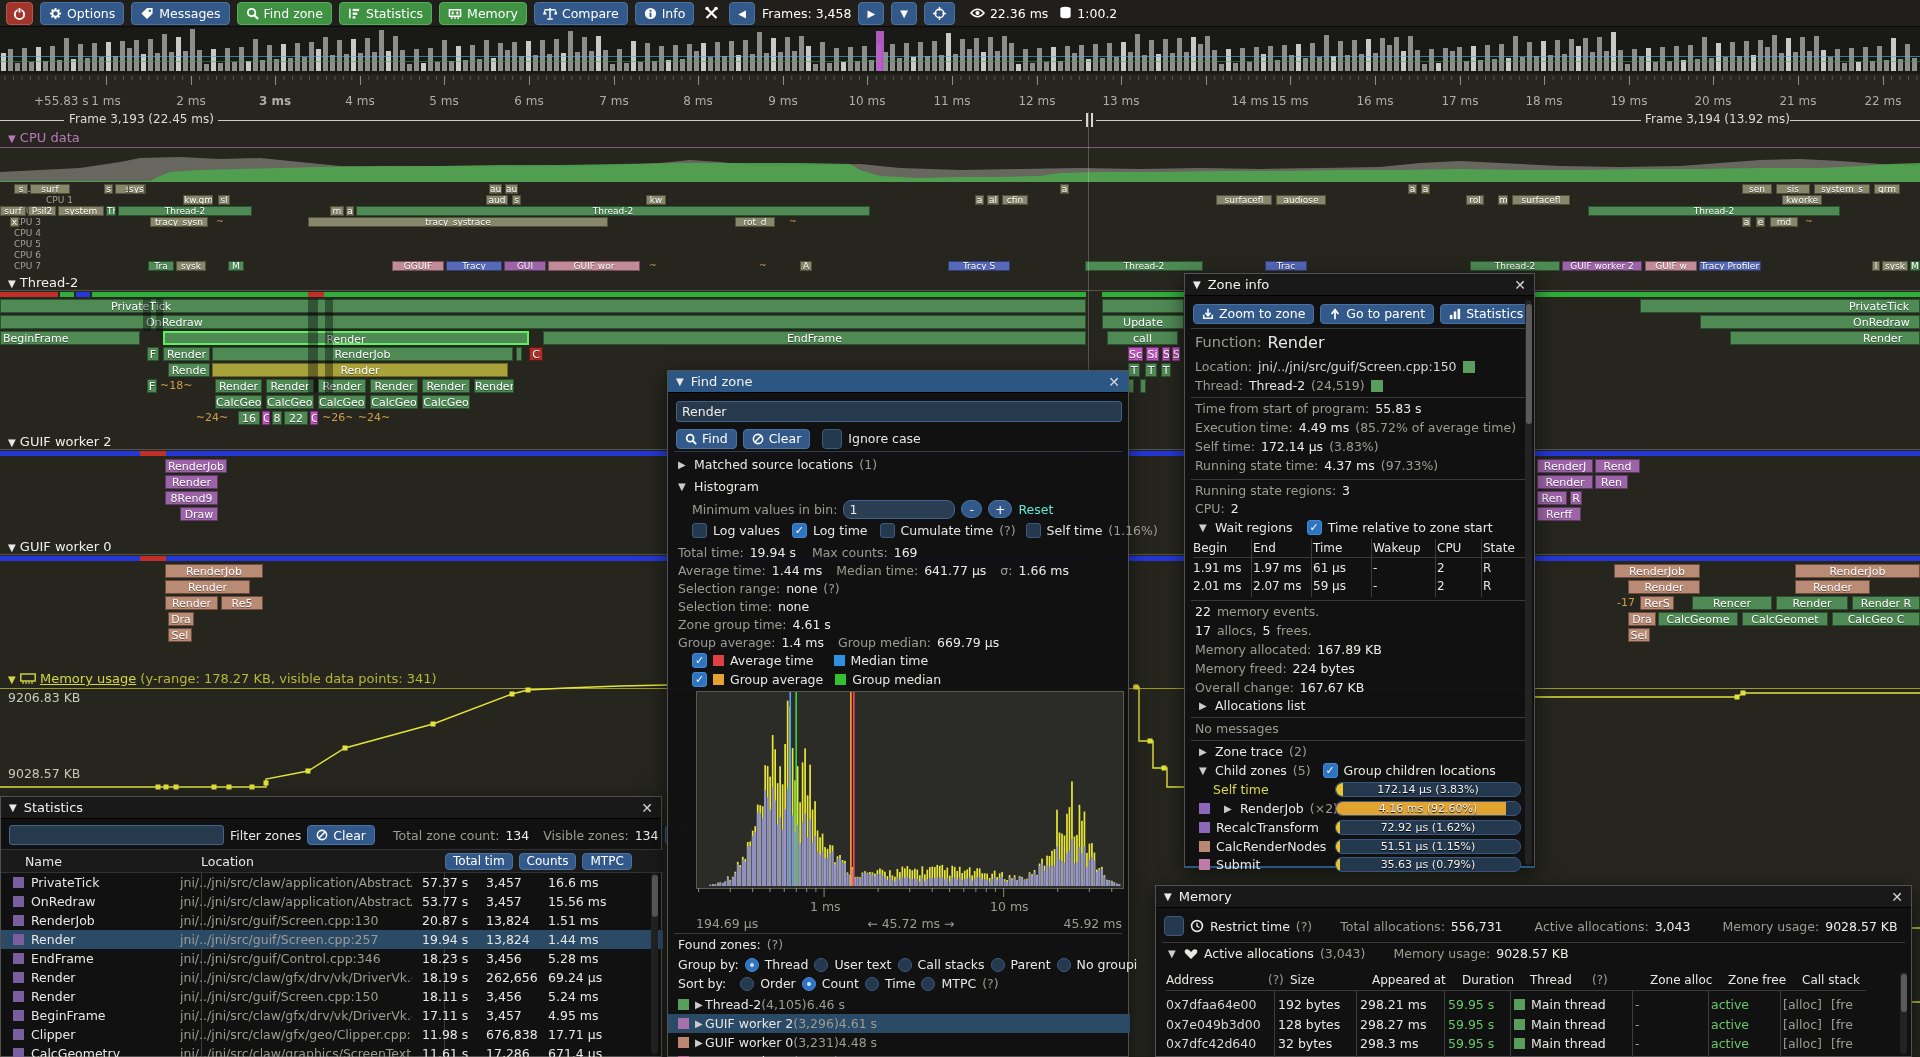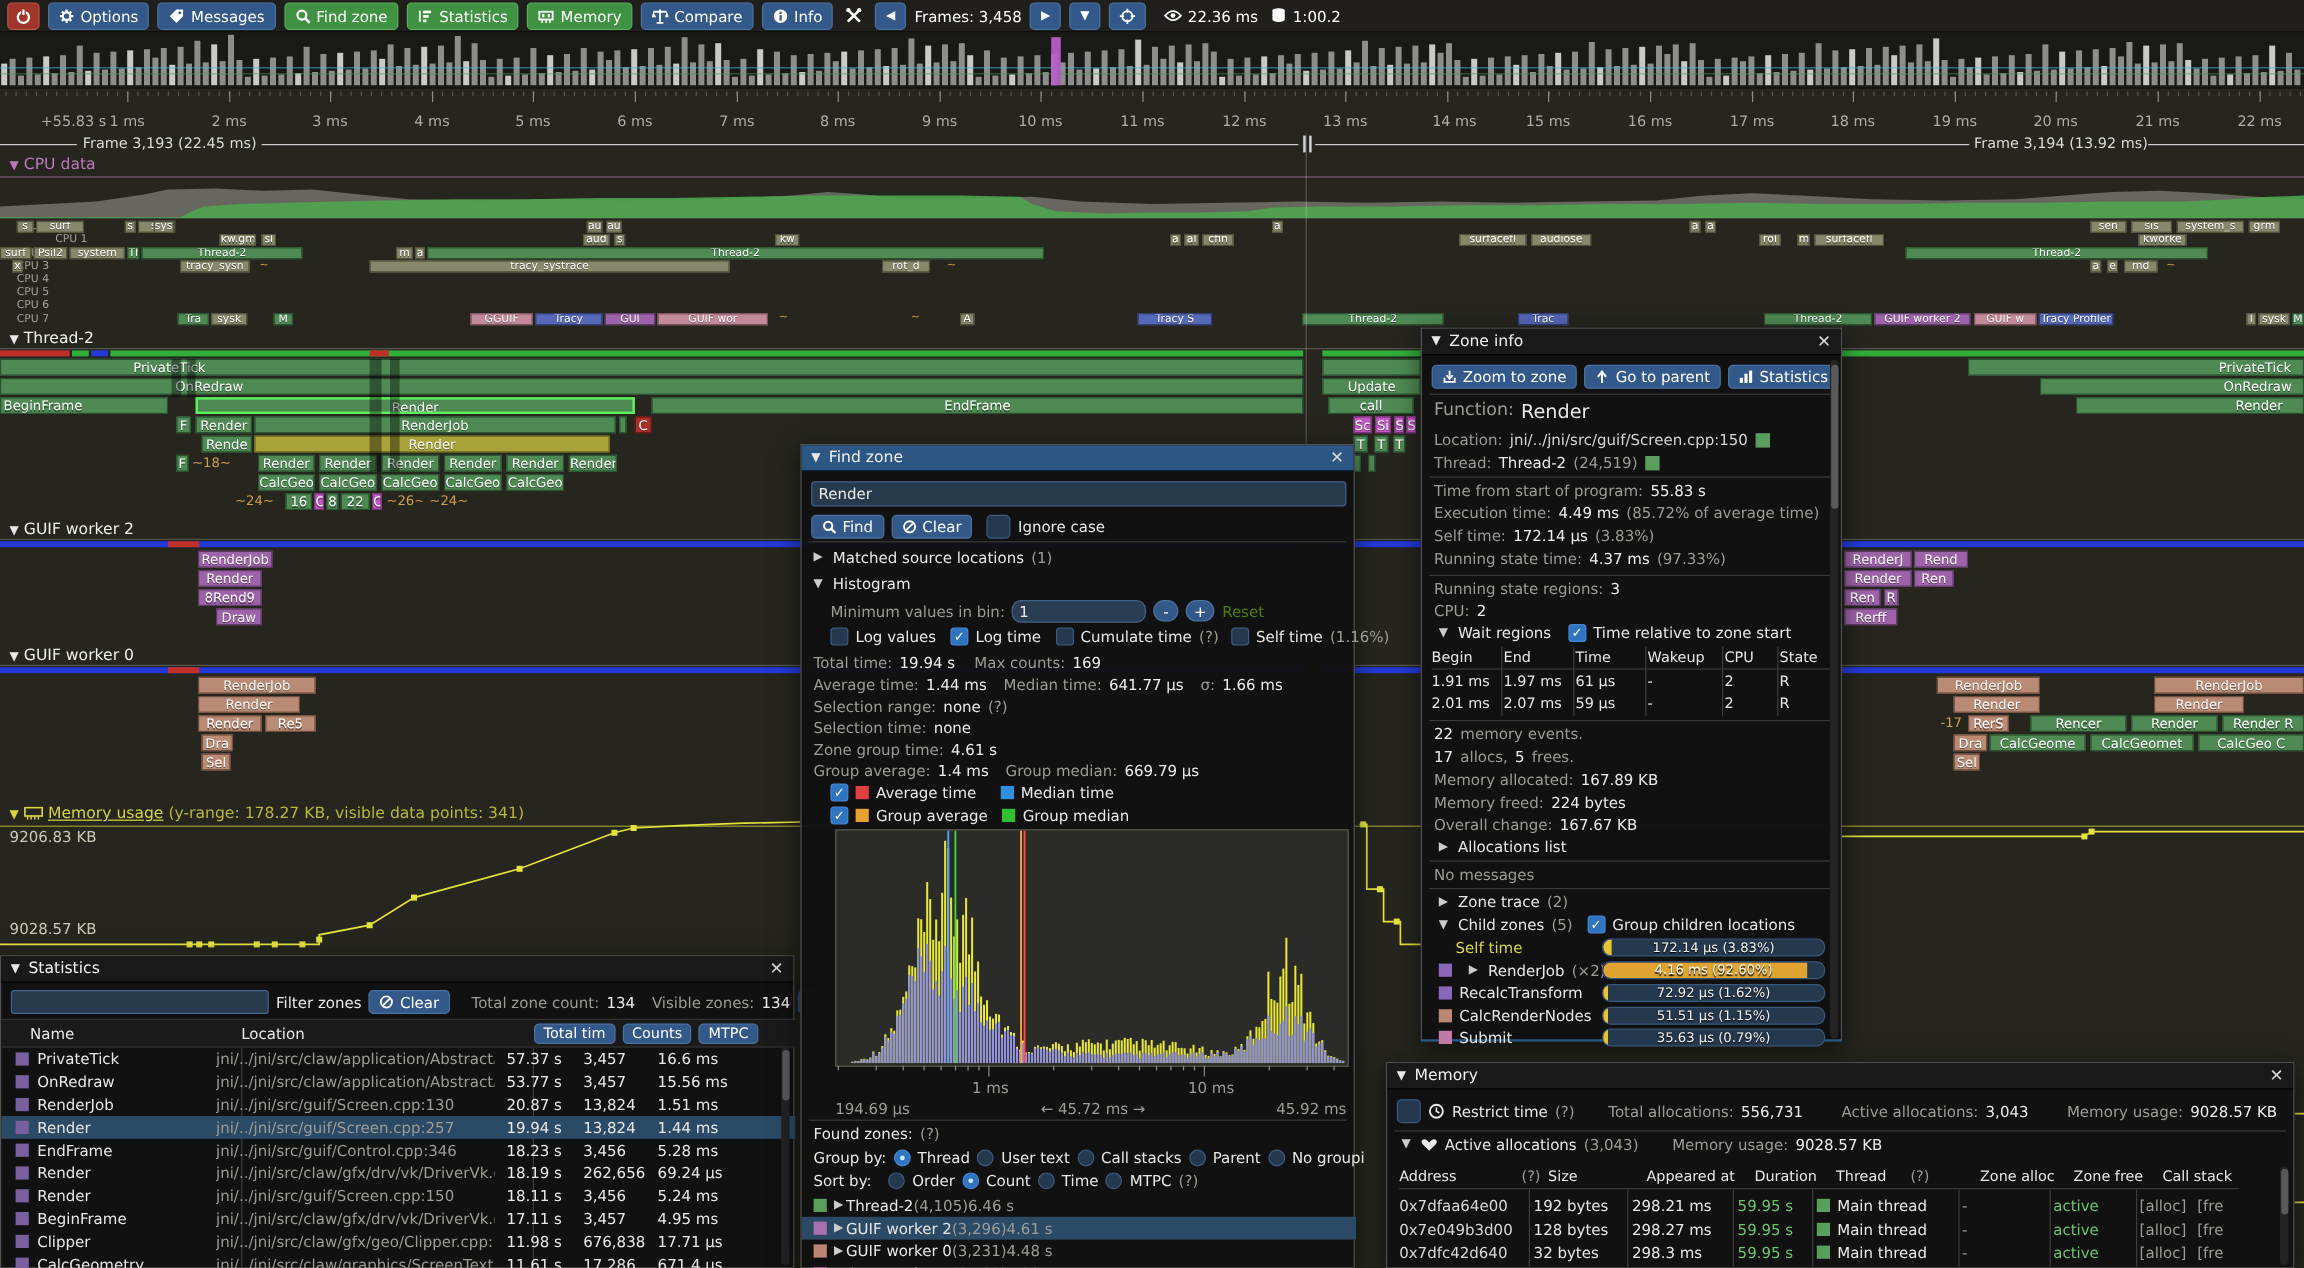--- a/index.html
+++ b/index.html
@@ -741,21 +741,21 @@
       <rect x="1713" y="0" width="1" height="9" fill="#8c8c84"></rect>
       <rect x="1798" y="0" width="1" height="9" fill="#8c8c84"></rect>
       <rect x="1883" y="0" width="1" height="9" fill="#8c8c84"></rect>
     </svg>
   <span class="rlabel" style="left:34px;transform:none">+55.83 s</span>
 
     <span class="rlabel" style="left: 106px;"><b style="font-weight:normal">1 ms</b></span>
 
     <span class="rlabel" style="left: 191px;"><b style="font-weight:normal">2 ms</b></span>
 
-    <span class="rlabel" style="left: 275px;"><b style="font-weight:normal">3 ms</b></span>
+    <span class="rlabel" style="left: 275px;"><b style="font-weight:bold">3 ms</b></span>
 
     <span class="rlabel" style="left: 360px;"><b style="font-weight:normal">4 ms</b></span>
 
     <span class="rlabel" style="left: 444px;"><b style="font-weight:normal">5 ms</b></span>
 
     <span class="rlabel" style="left: 529px;"><b style="font-weight:normal">6 ms</b></span>
 
     <span class="rlabel" style="left: 614px;"><b style="font-weight:normal">7 ms</b></span>
 
     <span class="rlabel" style="left: 698px;"><b style="font-weight:normal">8 ms</b></span>
@@ -763,21 +763,21 @@
     <span class="rlabel" style="left: 783px;"><b style="font-weight:normal">9 ms</b></span>
 
     <span class="rlabel" style="left: 867px;"><b style="font-weight:normal">10 ms</b></span>
 
     <span class="rlabel" style="left: 952px;"><b style="font-weight:normal">11 ms</b></span>
 
     <span class="rlabel" style="left: 1037px;"><b style="font-weight:normal">12 ms</b></span>
 
     <span class="rlabel" style="left: 1121px;"><b style="font-weight:normal">13 ms</b></span>
 
-    <span class="rlabel" style="left: 1212px; text-align: right;"><b style="font-weight:normal">14 ms</b></span>
+    <span class="rlabel" style="left: 1250px; text-align: right;"><b style="font-weight:normal">14 ms</b></span>
 
     <span class="rlabel" style="left: 1290px;"><b style="font-weight:normal">15 ms</b></span>
 
     <span class="rlabel" style="left: 1375px;"><b style="font-weight:normal">16 ms</b></span>
 
     <span class="rlabel" style="left: 1460px;"><b style="font-weight:normal">17 ms</b></span>
 
     <span class="rlabel" style="left: 1544px;"><b style="font-weight:normal">18 ms</b></span>
 
     <span class="rlabel" style="left: 1629px;"><b style="font-weight:normal">19 ms</b></span>
@@ -1388,21 +1388,21 @@
   </div>
   <div class="row" style="left:24px;top:128px;height:20px">
     <span class="lab">Minimum values in bin:</span>
     <input class="input" style="width: 112px; height: 19px; background: rgb(42, 61, 82); border-radius: 8px;" value="1">
     <span class="pill" style="padding:0 7px;height:18px;border-radius:9px">
         <span>-</span>
       </span>
     <span class="pill" style="padding:0 6px;height:18px;border-radius:9px">
         <span>+</span>
       </span>
-    <span style="color:#4d7c0f;cursor:pointer">Reset</span>
+    <span style="color:#5eead4;cursor:pointer">Reset</span>
   </div>
   <div class="row" style="left:24px;top:152px">
     <span class="cb"></span>
     <span>Log values</span>
     <span class="cb on" style="margin-left:6px">✓</span>
     <span>Log time</span>
     <span class="cb" style="margin-left:6px"></span>
     <span>Cumulate time</span>
     <span class="lab">(?)</span>
     <span class="cb" style="margin-left:4px"></span>

